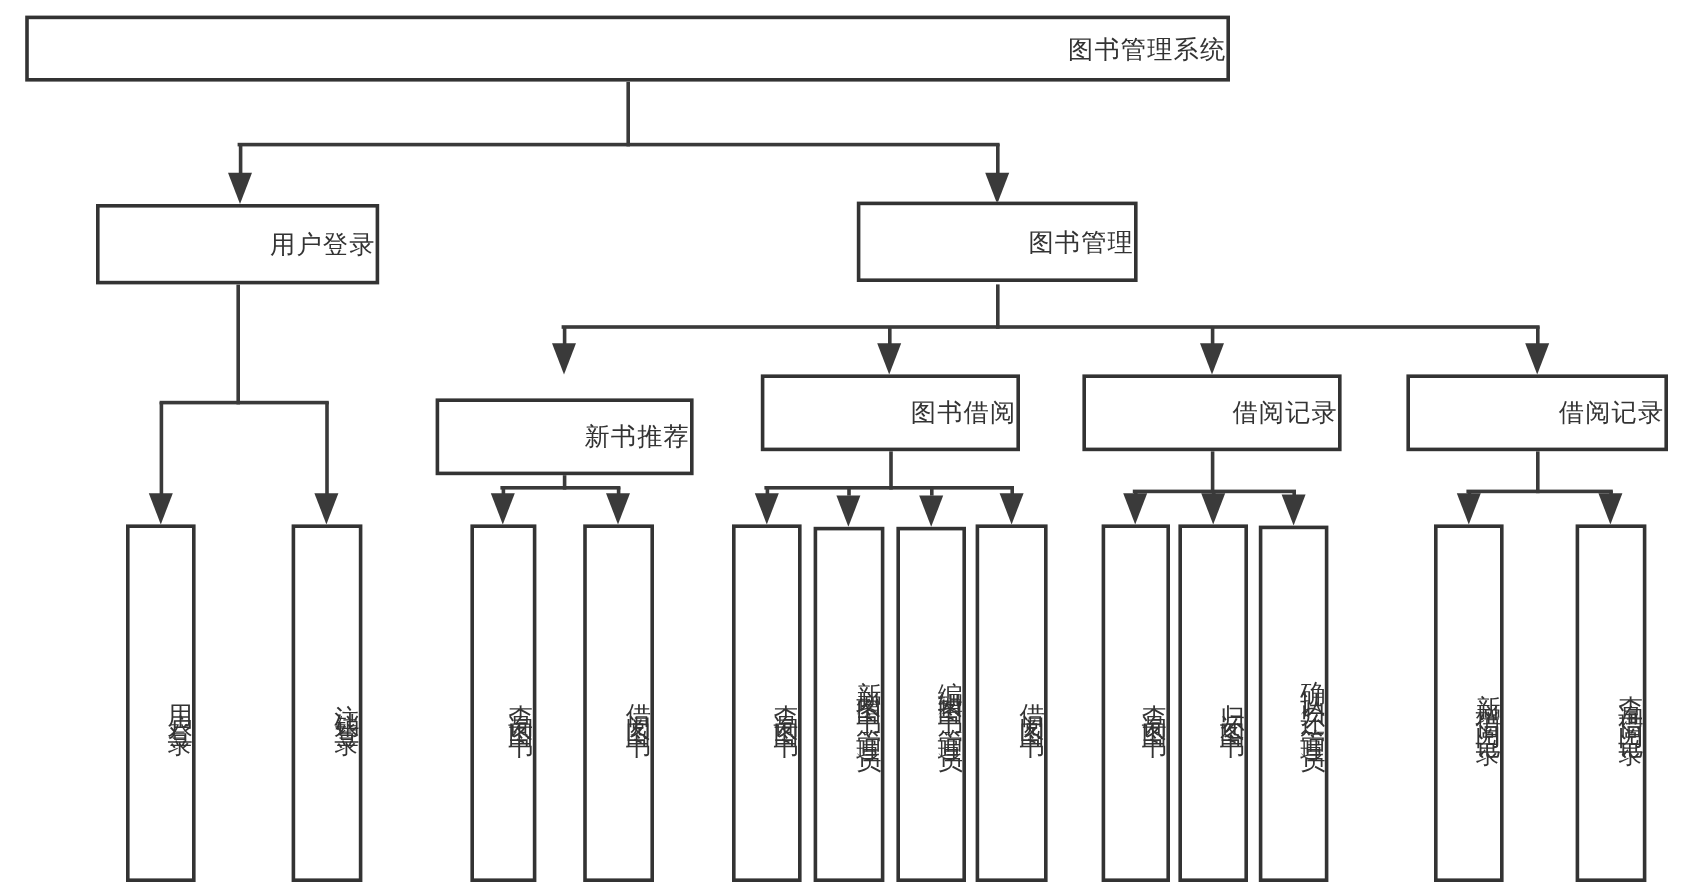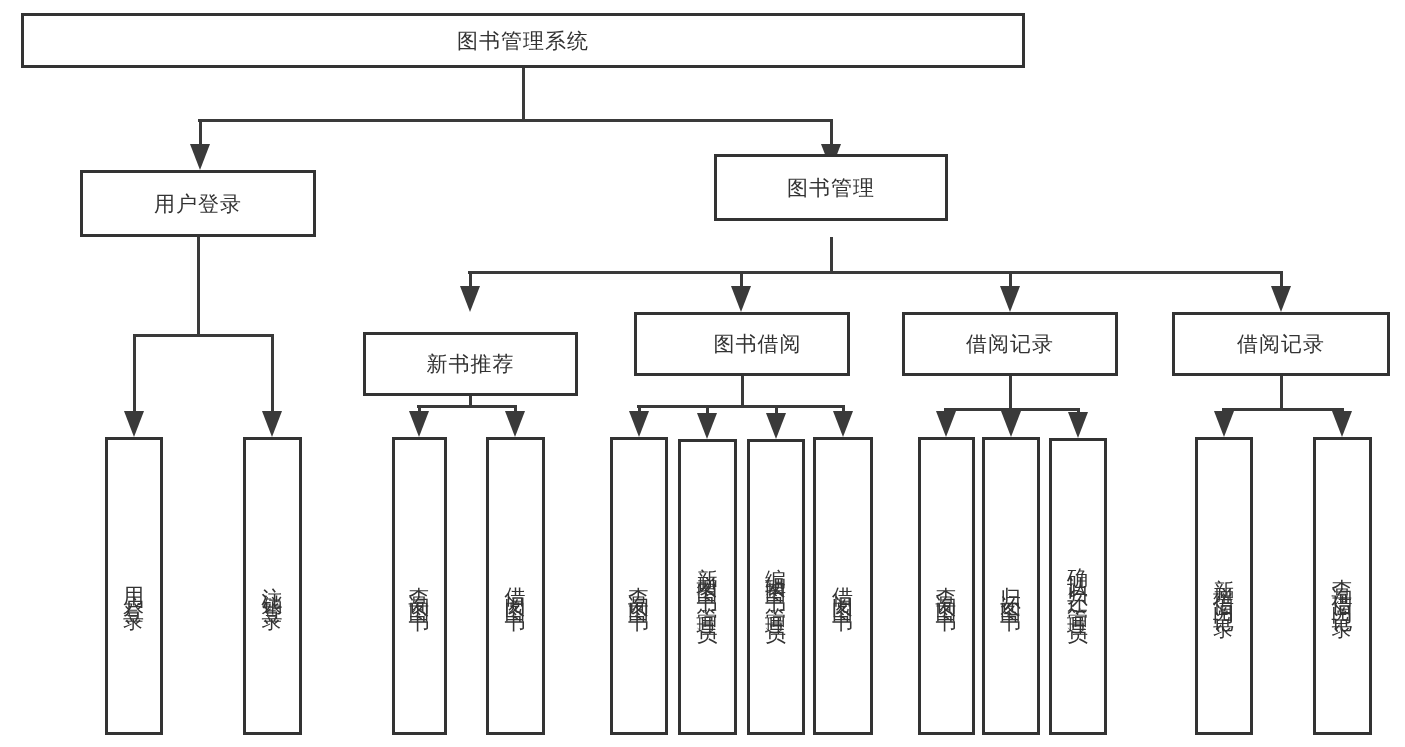--- a/index.html
+++ b/index.html
@@ -11,21 +11,21 @@
     font-family:"Liberation Sans","DejaVu Sans",sans-serif;
     overflow:hidden;
   }
   .box{
     position:absolute;
     box-sizing:border-box;
     background:#ffffff;
     border:3px solid #333333;
     display:flex;
     align-items:center;
-    justify-content:center;
+    justify-content:flex-end;
     color:#333333;
   }
   .box.h span{
     font-size:21px;
     letter-spacing:1px;
     white-space:nowrap;
   }
   .box.v span{
     writing-mode:vertical-lr;
     font-size:21px;
@@ -116,21 +116,21 @@
       <div class="carrow" style="left: 1332px; top: 411px;"></div>
     </div>
 
   <div class="box h" style="left:21px;top:13px;width:1004px;height:55px;">
     <span>图书管理系统</span>
   </div>
 
   <div class="box h" style="left:80px;top:170px;width:236px;height:67px;">
     <span>用户登录</span>
   </div>
-  <div class="box h" style="left:714px;top:154px;width:234px;height:67px;">
+  <div class="box h" style="left:714px;top:168px;width:234px;height:67px;">
     <span>图书管理</span>
   </div>
 
   <div class="box h" style="left:363px;top:312px;width:215px;height:64px;margin-top:20px;">
     <span>新书推荐</span>
   </div>
   <div class="box h" style="left:634px;top:312px;width:216px;height:64px;padding-left:31px;">
     <span>图书借阅</span>
   </div>
   <div class="box h" style="left:902px;top:312px;width:216px;height:64px;">

